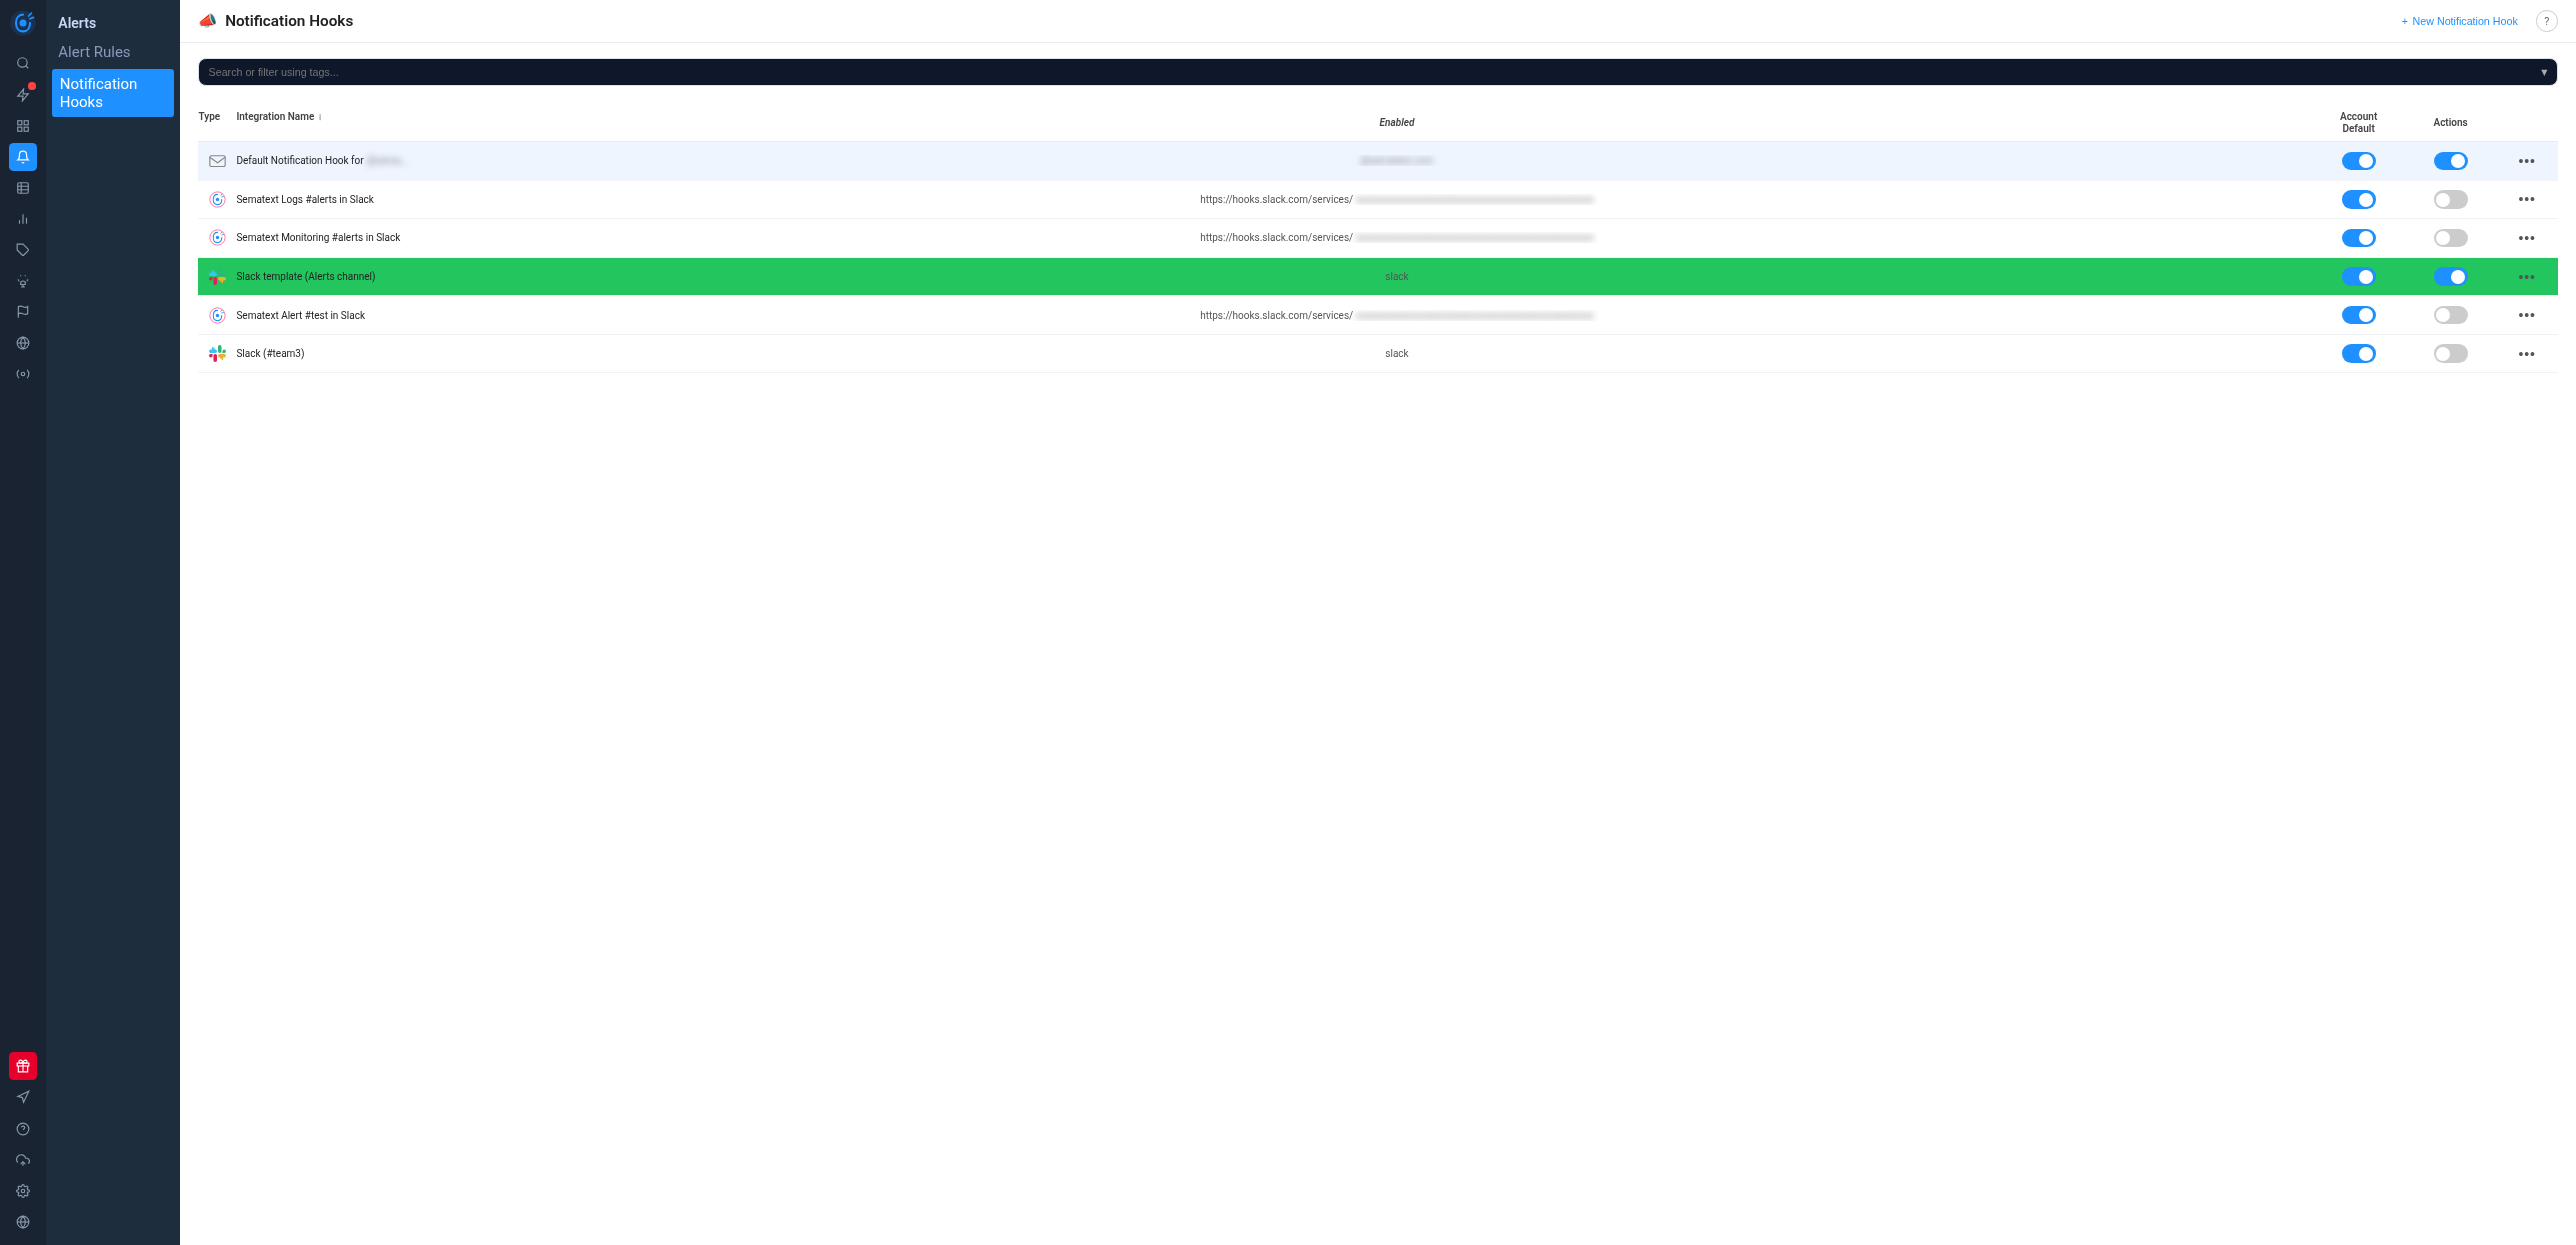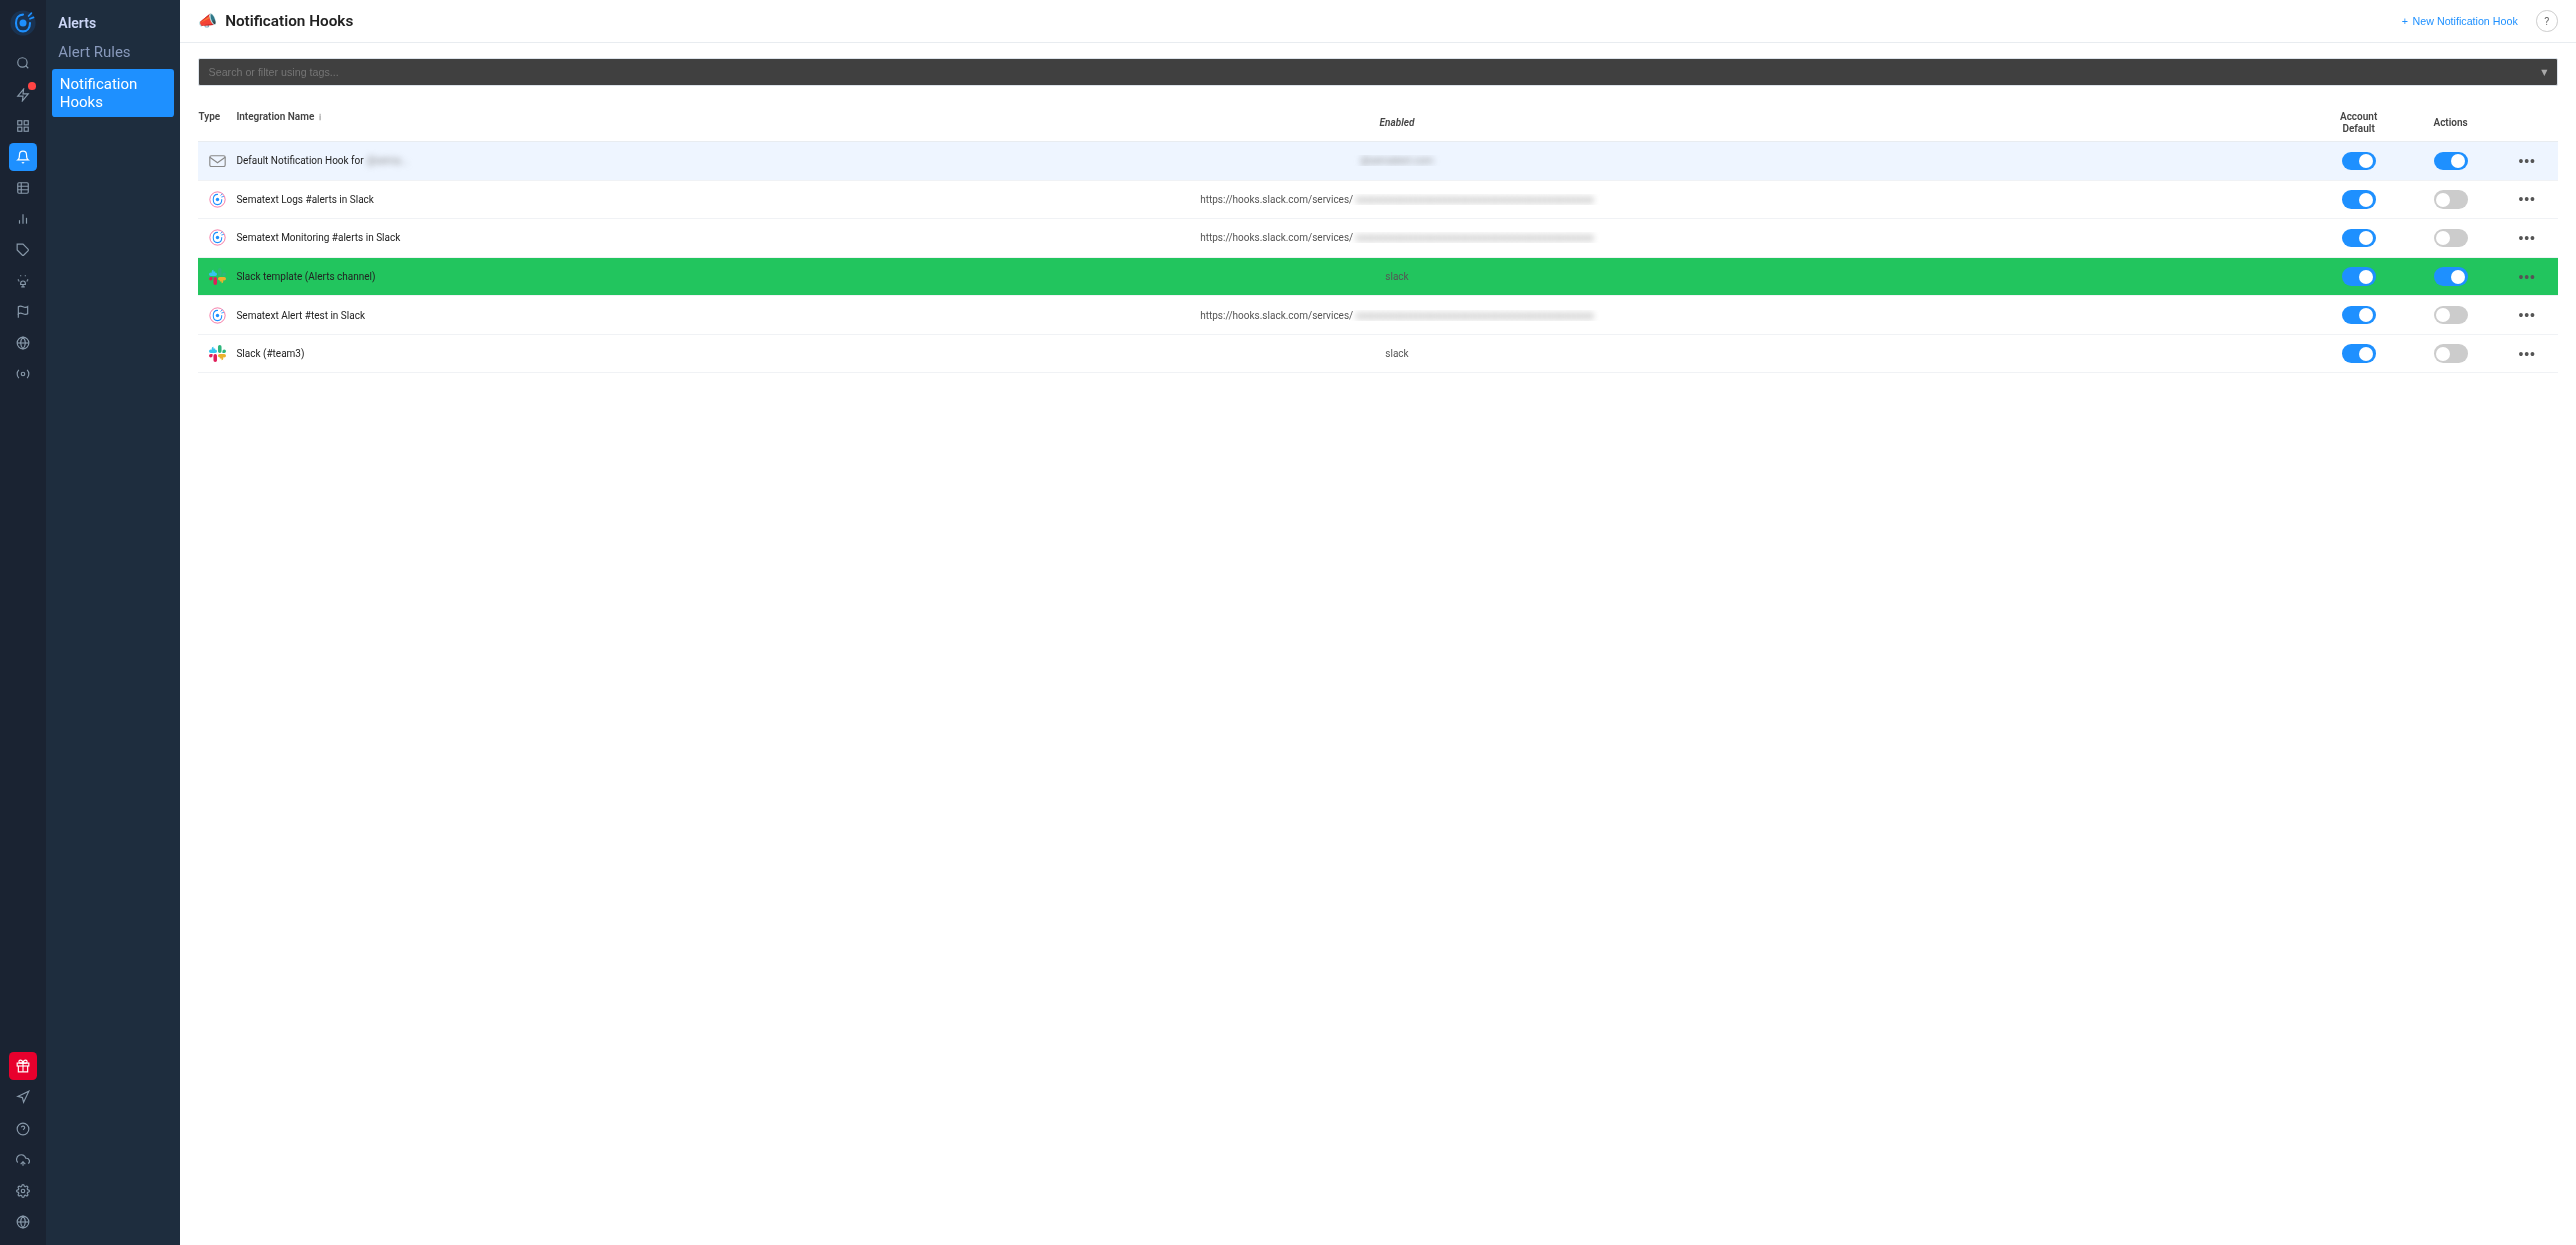--- a/index.html
+++ b/index.html
@@ -138,24 +138,24 @@
       flex: 1;
       padding: 15.3px 18.4px;
       overflow-y: auto;
     }
 
     
     .search-bar {
       display: flex;
       align-items: center;
       border: 0.8px solid #dde3ea;
-      border-radius: 2px;
+      border-radius: 8px;
       padding: 6.1px 9.2px;
       margin-bottom: 18.4px;
-      background: #404040;
+      background: #0f172a;
     }
     .search-bar input {
       border: none;
       outline: none;
       flex: 1;
       font-size: 10.7px;
       color: #999;
       background: transparent;
     }
     .search-bar .chevron {

